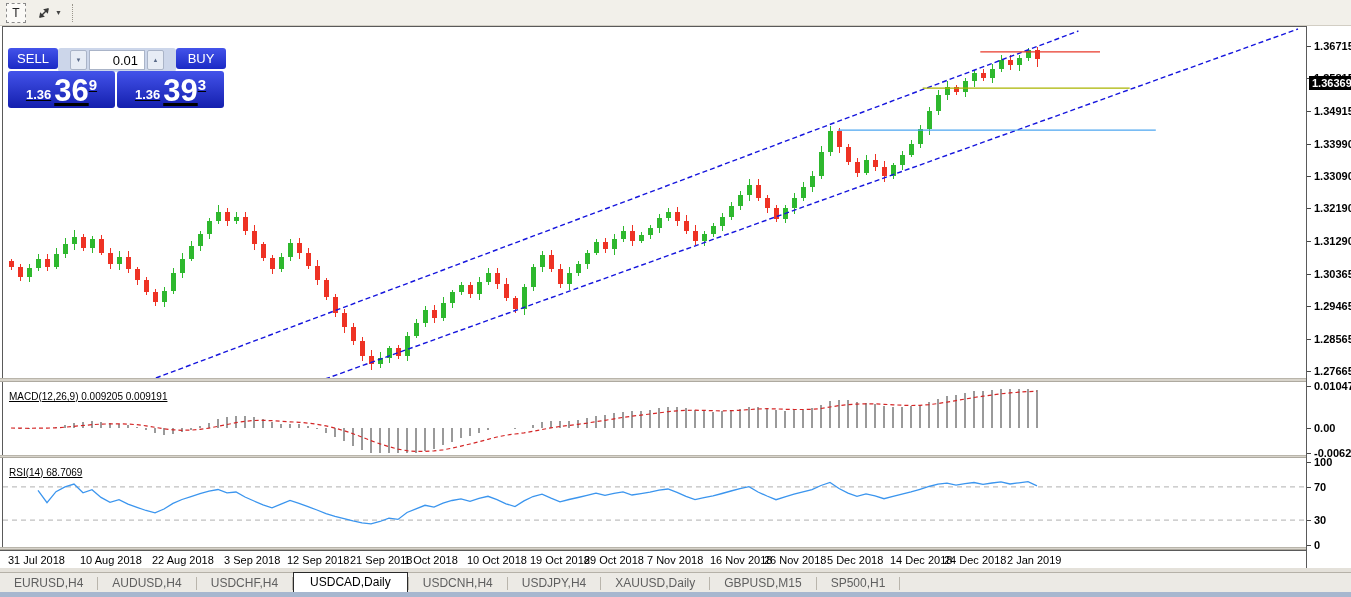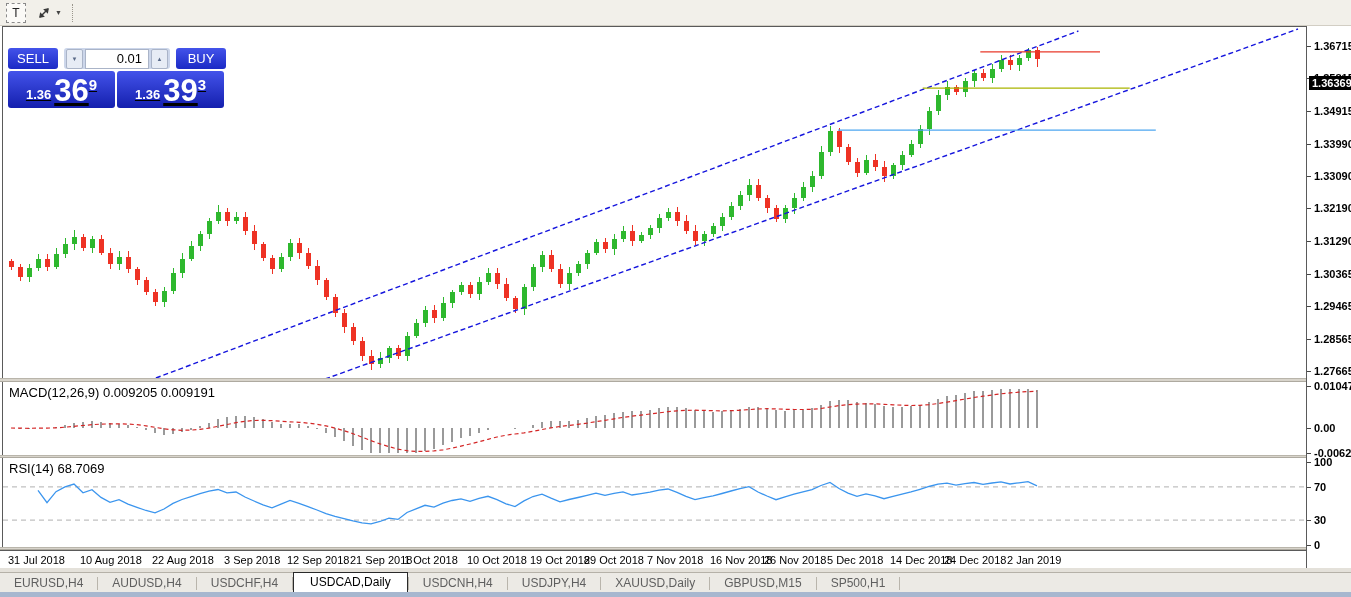--- a/index.html
+++ b/index.html
@@ -21,35 +21,35 @@
   #main-plot{position:absolute;left:2px;top:26px;width:1304px;height:352px;background:#fff;
     border-top:1px solid #5a5a5a;border-left:1px solid #5a5a5a;}
   #axis-col{position:absolute;left:1306px;top:26px;width:45px;height:542px;background:#fff;
     border-left:1px solid #5a5a5a;}
   .sep-band{position:absolute;left:0;width:1351px;background:#d8d4cb;border-top:1px solid #b9b5ab;border-bottom:1px solid #aeaaa0;box-sizing:border-box;}
   #macd-plot{position:absolute;left:2px;top:382px;width:1304px;height:73px;background:#fff;border-left:1px solid #5a5a5a;}
   #rsi-plot{position:absolute;left:2px;top:458px;width:1304px;height:89px;background:#fff;border-left:1px solid #5a5a5a;}
   #xaxis-strip{position:absolute;left:0;top:550px;width:1351px;height:18px;background:#fff;border-top:1px solid #5a5a5a;}
   .xtick-label{position:absolute;top:3px;font-size:11px;color:#000;white-space:nowrap;}
 
-  .panel-label{position:absolute;left:6px;top:3px;font-size:13px;color:#000;z-index:5;}
+  .panel-label{position:absolute;left:6px;top:9px;font-size:10px;color:#000;z-index:5;text-decoration:underline;}
   #chart-title{position:absolute;left:8px;top:30px;font-size:12px;color:#000;z-index:6;}
   #chart-title .arr{font-size:9px;margin-right:4px;}
 
   .axis-label{position:absolute;left:7px;font-size:11px;font-weight:700;color:#000;transform:translateY(-6px);white-space:nowrap;}
   .axis-tick{position:absolute;left:0;width:4px;height:1px;background:#444;}
   #cur-price-tag{position:absolute;left:2px;font-size:11px;font-weight:700;color:#fff;background:#000;
     padding:1px 3px 1px 3px;transform:translateY(-8px);z-index:7;}
 
   
   #trade-panel{position:absolute;left:8px;top:48px;width:218px;z-index:8;font-family:"Liberation Sans",sans-serif;}
   #tp-top{display:flex;height:21px;}
   .tp-btn{width:50px;color:#fff;font-size:13px;display:flex;align-items:center;justify-content:center;
     background:linear-gradient(#4353ea,#1b2ac5);border-radius:3px;cursor:pointer;}
-  #tp-vol{flex:1;margin:0 6px;background:#ccd6ea;border-radius:3px;display:flex;align-items:center;padding:2px;}
+  #tp-vol{flex:1;margin:0 0;background:#ccd6ea;border-radius:3px;display:flex;align-items:center;padding:12px;}
   .vol-arrow{width:15px;height:18px;background:#e7ecf5;border:1px solid #aab4c8;color:#5a6a88;font-size:6px;
     display:flex;align-items:center;justify-content:center;border-radius:2px;}
   #vol-value{flex:1;height:18px;background:#fff;border:1px solid #aab4c8;margin:0 2px;font-size:13px;color:#000;
     display:flex;align-items:center;justify-content:flex-end;padding-right:6px;}
   #tp-prices{display:flex;margin-top:2px;text-decoration:underline;}
   .price-box{width:107px;height:37px;color:#fff;background:linear-gradient(#4353ea,#141fae);border-radius:3px;
     display:flex;align-items:flex-end;justify-content:center;padding-bottom:3px;box-sizing:border-box;}
   .price-box:first-child{margin-right:2px;}
   .p-small{font-size:13px;font-weight:700;margin-right:3px;margin-bottom:3px;}
   .p-big{font-size:31px;font-weight:700;line-height:28px;}

